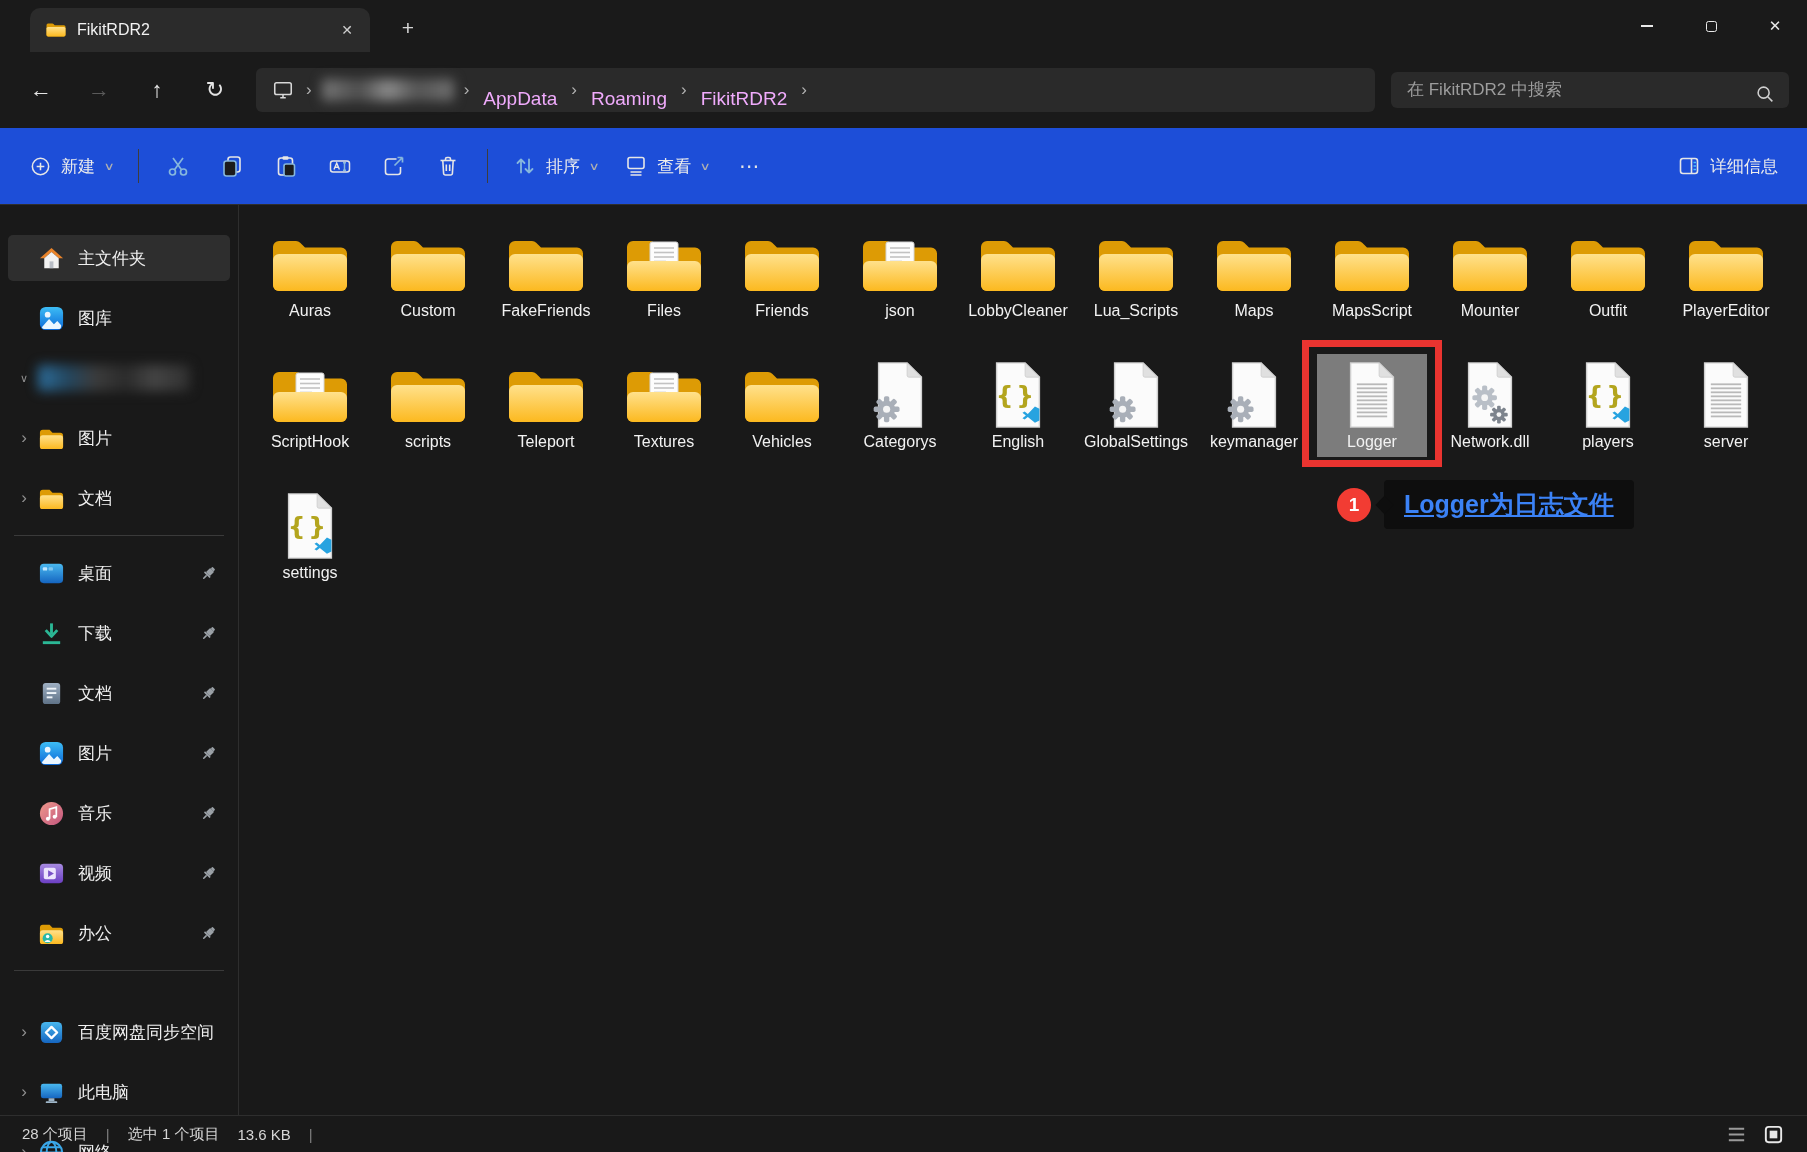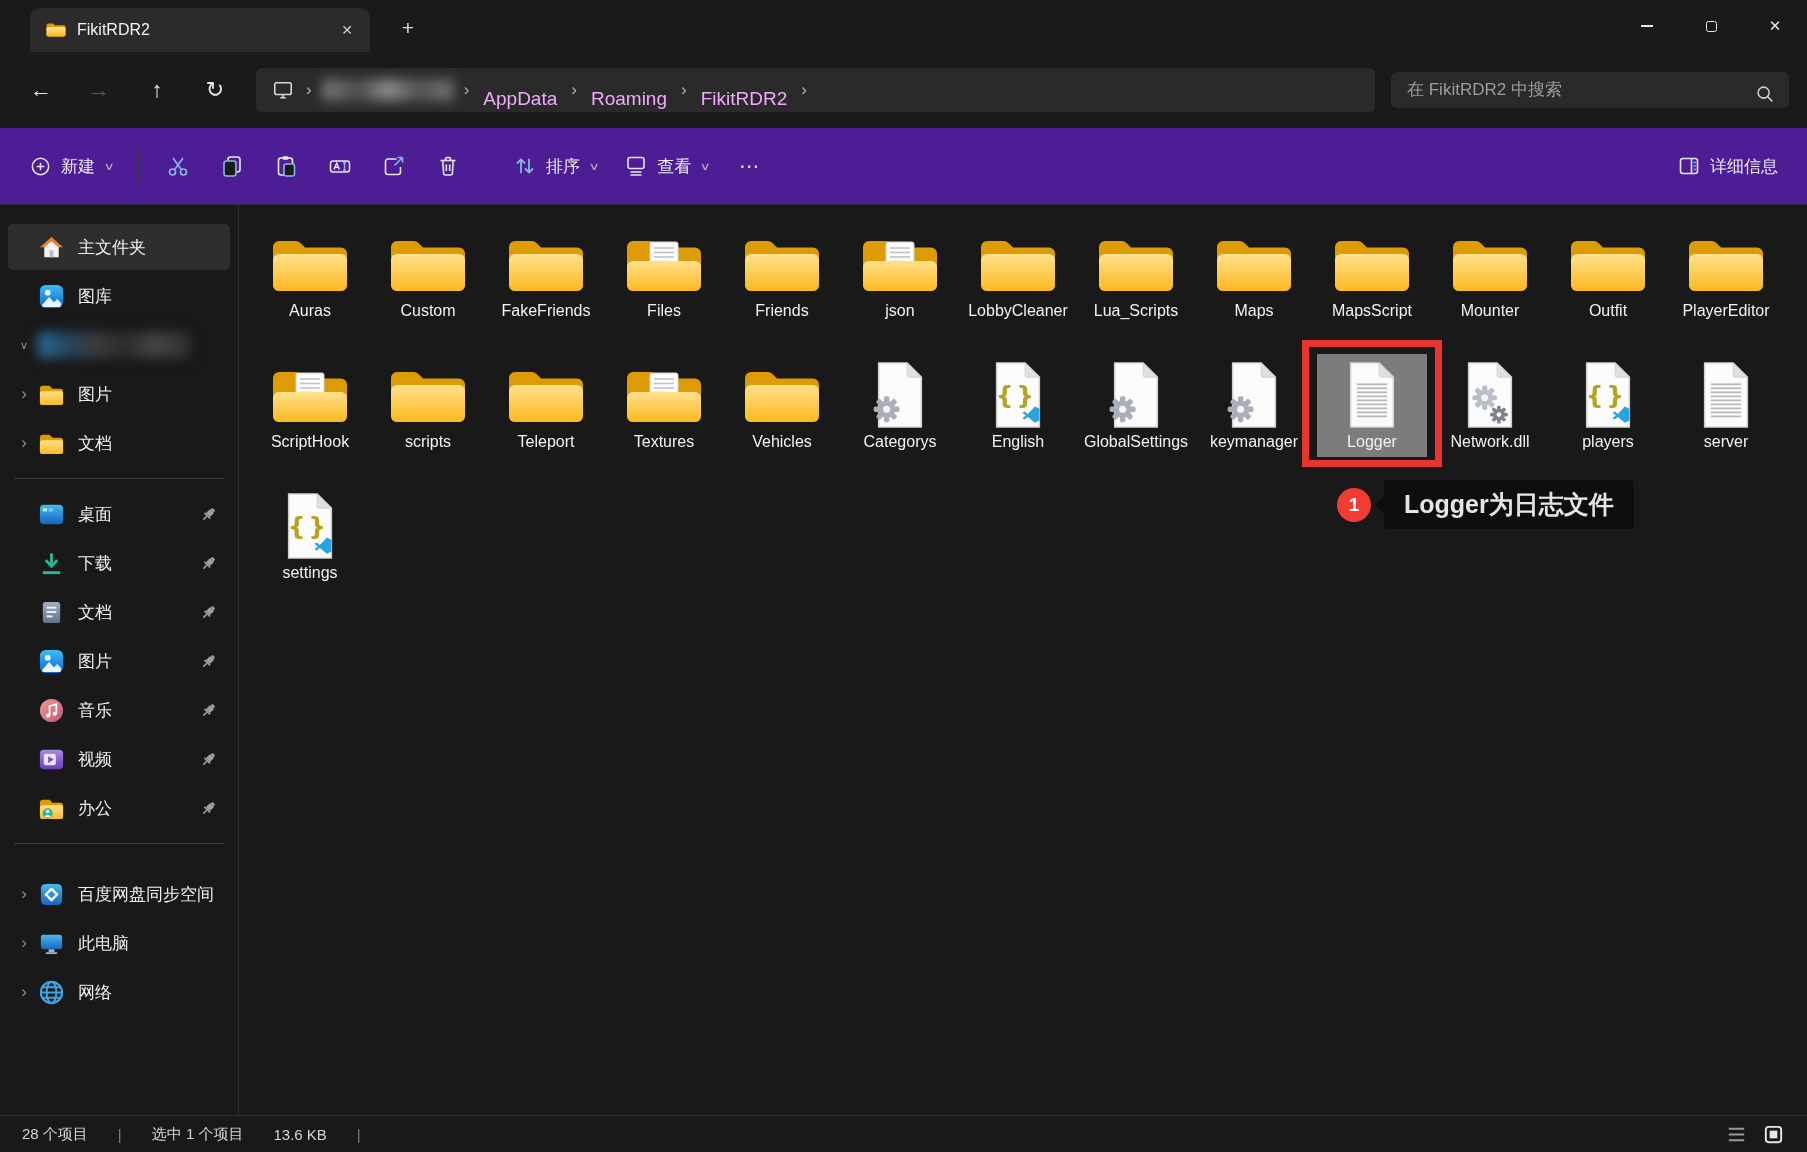--- a/index.html
+++ b/index.html
@@ -31,35 +31,35 @@
   .crumb-sep { color:#b3b3b3; font-size:17px; padding:0 10px; }
   .redacted-path { width:132px; height:22px; border-radius:3px; filter:blur(6px);
         background:linear-gradient(90deg,#777 0%,#4e4e4e 28%,#8b8b8b 50%,#555 72%,#707070 100%); }
   .searchbox { width:398px; height:36px; position:relative; }
   .searchbox input { width:100%; height:100%; background:#2a2a2a; border:none; border-radius:6px; color:#e8e8e8;
                      font-size:17px; padding:0 46px 0 16px; font-family:inherit; outline:none; }
   .searchbox input::placeholder { color:#9d9d9d; }
   .search-ico { position:absolute; right:13px; top:11px; width:22px; height:22px; }
 
   
-  .toolbar { height:77px; display:flex; align-items:center; padding:0 16px; background:#4c1d95;
+  .toolbar { height:77px; display:flex; align-items:center; padding:0 16px; background:#1d4ed8;
              border-bottom:1px solid #2e2e2e; }
   .tb-btn { display:flex; align-items:center; gap:9px; padding:0 13px; height:46px; border-radius:5px;
             font-size:17px; color:#ececec; white-space:nowrap; }
   .tb-ico-btn { width:46px; height:46px; display:flex; align-items:center; justify-content:center; border-radius:5px; margin:0 4px; }
   .tb-sep { width:1px; height:34px; background:#3d3d3d; margin:0 12px; }
   .caret { font-size:11px; color:#b0b0b0; margin-left:1px; transform:scaleX(1.4); }
   .details-btn { margin-left:auto; }
 
   
   .body-row { display:flex; height:910px; }
 
   
   .sidebar { width:239px; border-right:1px solid #2e2e2e; padding-top:16px; flex-shrink:0; }
-  .s-row { height:46px; display:flex; align-items:center; margin:3px 8px; border-radius:5px; padding:0 2px; }
+  .s-row { height:46px; display:flex; align-items:center; margin:14px 8px; border-radius:5px; padding:0 2px; }
   .s-row.sel { background:#2e2e2e; }
   .s-chev { width:28px; text-align:center; color:#909090; font-size:17px; flex-shrink:0; }
   .s-ico { width:27px; height:27px; margin-right:13px; flex-shrink:0; }
   .s-lbl { font-size:17px; color:#f0f0f0; white-space:nowrap; }
   .s-pin { margin-left:auto; margin-right:10px; width:19px; height:19px; flex-shrink:0; }
   .s-sep { height:1px; background:#3a3a3a; margin:12px 14px; }
   .s-gap { height:12px; }
   .redacted-user { width:152px; height:26px; border-radius:4px; filter:blur(6px);
         background:linear-gradient(90deg,#2d6e9c 0%,#24465e 20%,#3c3c3c 38%,#2b2b2b 58%,#454545 76%,#303030 100%); }
 
@@ -71,28 +71,28 @@
   .f-ico { width:78px; height:62px; }
   .d-ico { width:56px; height:66px; }
   .lbl { position:relative; z-index:1; margin-top:3px; font-size:16px; line-height:21px; color:#f2f2f2;
          text-align:center; max-width:114px; word-break:break-all; }
   .sel-bg { position:absolute; left:4px; right:4px; top:-8px; bottom:36px; background:#7c7c7c; z-index:0; }
   .red-box { position:absolute; left:-11px; right:-11px; top:-22px; bottom:26px; border:7px solid #ea3430;
              z-index:3; pointer-events:none; }
   .callout { position:absolute; top:118px; left:24px; display:flex; align-items:center; z-index:6; width:max-content; }
   .badge { width:34px; height:34px; border-radius:50%; background:#f23c33; color:#fff; font-size:19px; font-weight:bold;
            display:flex; align-items:center; justify-content:center; margin-right:13px; flex-shrink:0; }
-  .bubble { background:#0e0e0e; color:#e5e5e5; font-size:25px; font-weight:600; padding:8px 20px;
-            border-radius:4px; position:relative; white-space:nowrap; }
+  .bubble { background:#0e0e0e; color:#3b82f6; font-size:25px; font-weight:600; padding:8px 20px;
+            border-radius:4px; position:relative; white-space:nowrap;text-decoration:underline; }
   .bubble::before { content:""; position:absolute; left:-6px; top:50%; width:13px; height:13px; background:#0e0e0e;
                     transform:translateY(-50%) rotate(45deg); }
 
   
   .statusbar { height:37px; border-top:1px solid #2e2e2e; background:#191919; display:flex; align-items:center;
-               padding:0 22px; font-size:15px; color:#d6d6d6; gap:30px; }
+               padding:0 22px; font-size:15px; color:#d6d6d6; gap:18px; }
   .sb-pipe { color:#7e7e7e; }
   .sb-right { margin-left:auto; display:flex; gap:14px; align-items:center; }
   .sb-vico { width:23px; height:23px; }
   .hidden-defs { position:absolute; width:0; height:0; overflow:hidden; }
 </style>
 </head>
 <body>
 
 <svg class="hidden-defs" xmlns="http://www.w3.org/2000/svg">
   <defs>

